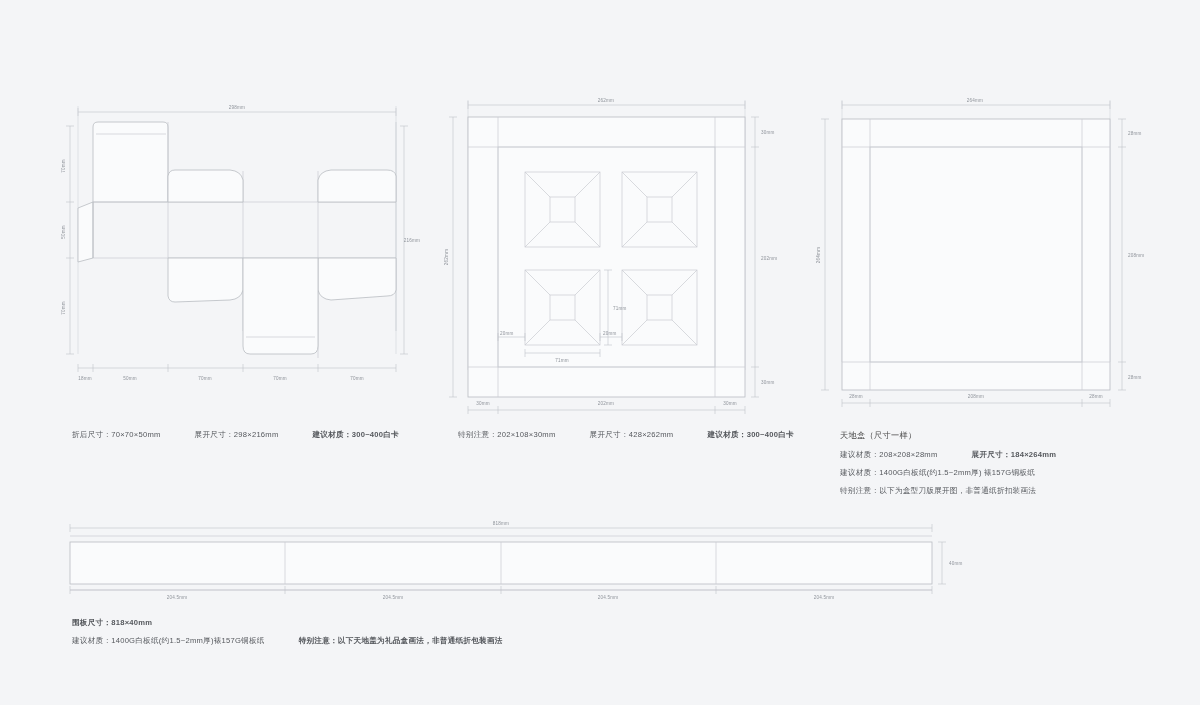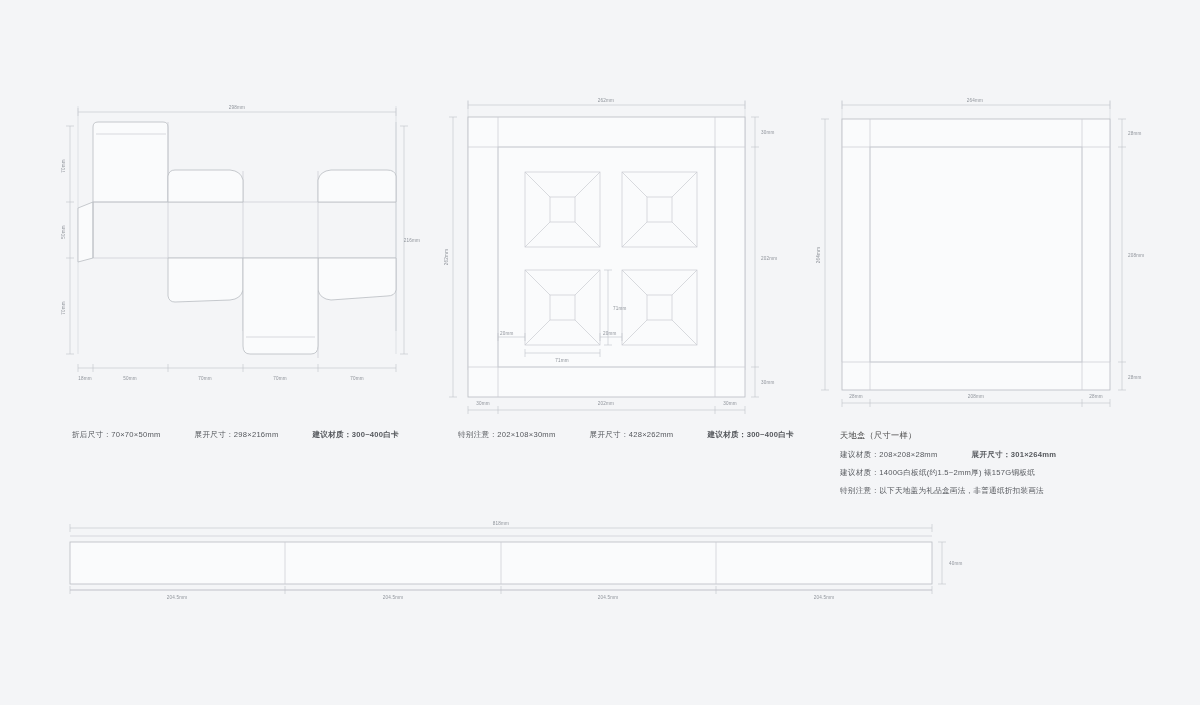--- a/index.html
+++ b/index.html
@@ -283,27 +283,27 @@
       <span class="f"><span>特别注意：</span><span>202×108×30mm</span></span>
       <span class="f"><span>展开尺寸：</span><span>428×262mm</span></span>
       <span class="f"><span>建议材质：</span><span>300~400白卡</span></span>
     </div>
   </div>
 
   <div class="spec" style="left:840px; top:430px;">
     <div class="caption">天地盒（尺寸一样）</div>
     <div class="row">
       <span class="f"><span>建议材质：</span><span>208×208×28mm</span></span>
-      <span class="f"><span>展开尺寸：</span><span>301×264mm</span></span>
+      <span class="f"><span>展开尺寸：</span><span>184×264mm</span></span>
     </div>
     <div class="row">
       <span class="fw"><span>建议材质：</span><span>1400G白板纸(约1.5~2mm厚) 裱157G铜板纸</span></span>
     </div>
     <div class="row">
-      <span class="fw"><span>特别注意：</span><span>以下天地盖为礼品盒画法，非普通纸折扣装画法</span></span>
+      <span class="fw"><span>特别注意：</span><span>以下为盒型刀版展开图，非普通纸折扣装画法</span></span>
     </div>
   </div>
 
   <div class="panel" style="left:60px; top:514px;">
     <svg class="dieline" width="1090" height="86" viewBox="0 0 1090 86">
 
       <line class="dim" x1="10" y1="14" x2="872" y2="14"></line>
       <line class="tick" x1="10" y1="10" x2="10" y2="18"></line>
       <line class="tick" x1="872" y1="10" x2="872" y2="18"></line>
       <text class="dimlabel" x="441" y="11" text-anchor="middle">818mm</text>
@@ -326,14 +326,23 @@
       <line class="tick" x1="441" y1="72" x2="441" y2="80"></line>
       <line class="tick" x1="656" y1="72" x2="656" y2="80"></line>
       <line class="tick" x1="872" y1="72" x2="872" y2="80"></line>
       <text class="dimlabel" x="117" y="85" text-anchor="middle">204.5mm</text>
       <text class="dimlabel" x="333" y="85" text-anchor="middle">204.5mm</text>
       <text class="dimlabel" x="548" y="85" text-anchor="middle">204.5mm</text>
       <text class="dimlabel" x="764" y="85" text-anchor="middle">204.5mm</text>
     </svg>
   </div>
 
+  <div class="spec" style="left:72px; top:618px;">
+    <div class="row">
+      <span class="f"><span>围板尺寸：</span><span>818×40mm</span></span>
+    </div>
+    <div class="row">
+      <span class="f"><span>建议材质：</span><span>1400G白板纸(约1.5~2mm厚)裱157G铜板纸</span></span>
+      <span class="f"><span>特别注意：</span><span>以下天地盖为礼品盒画法，非普通纸折包装画法</span></span>
+    </div>
+  </div>
 
 </div>
 
 </body></html>

